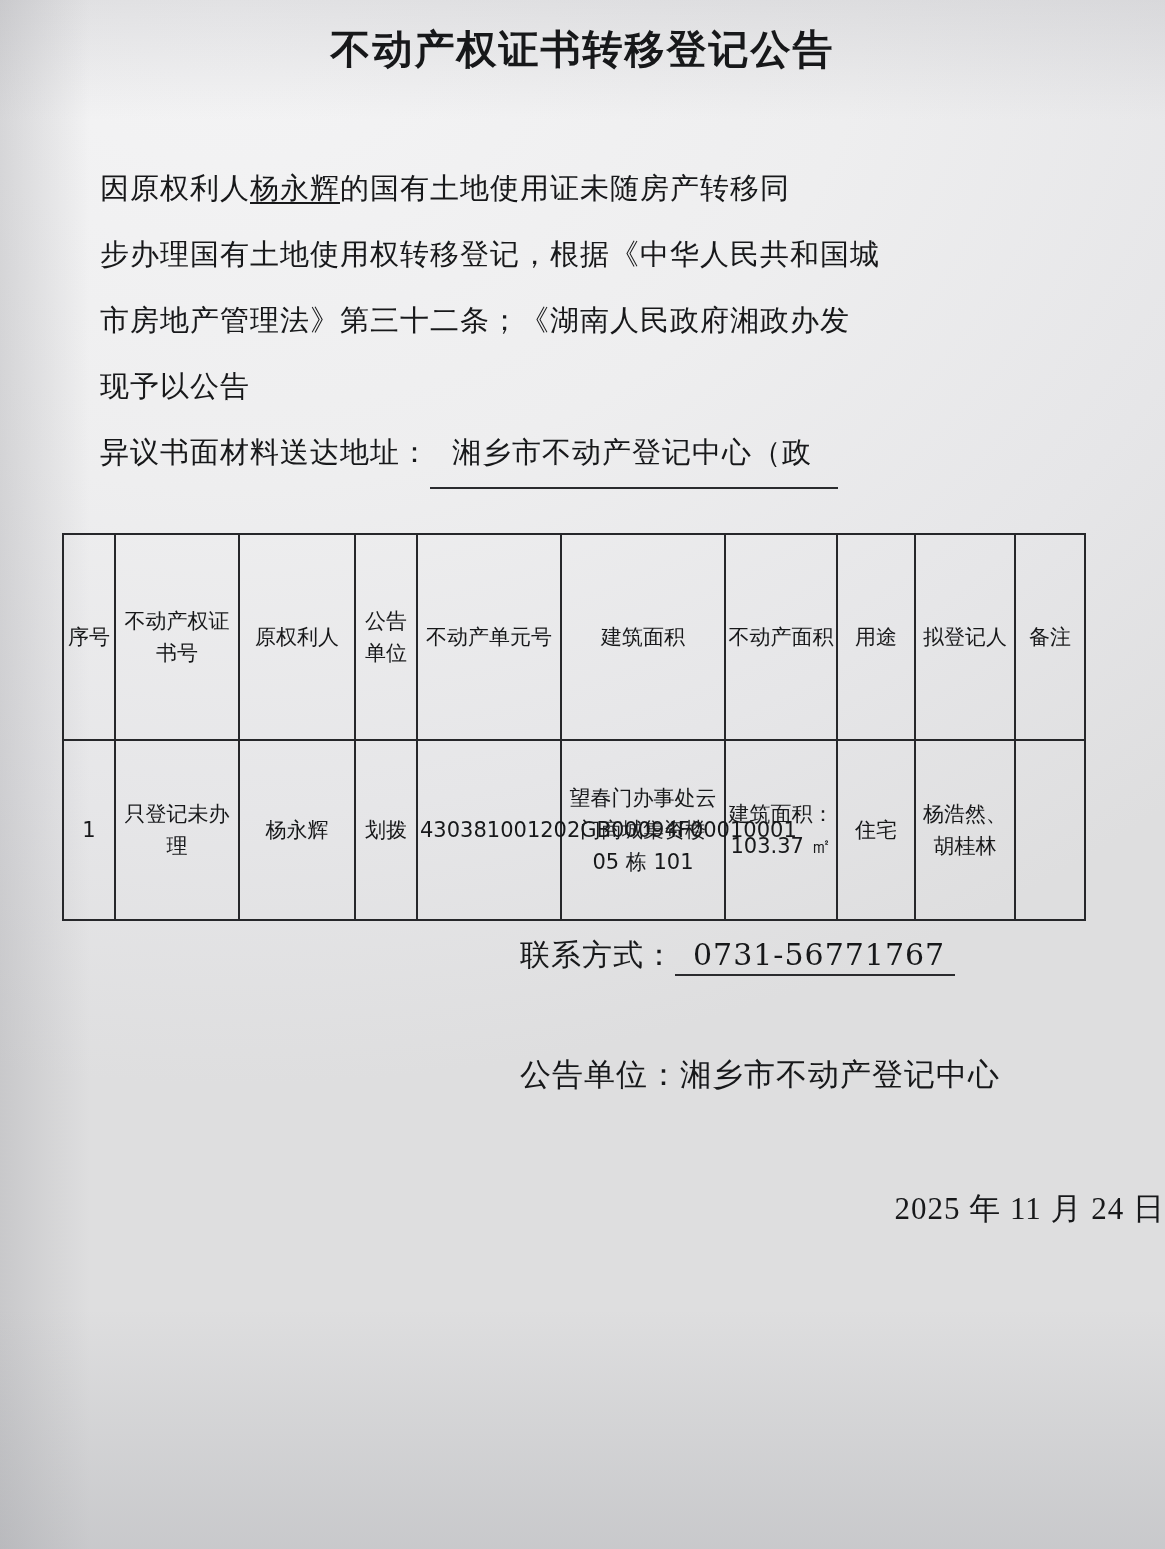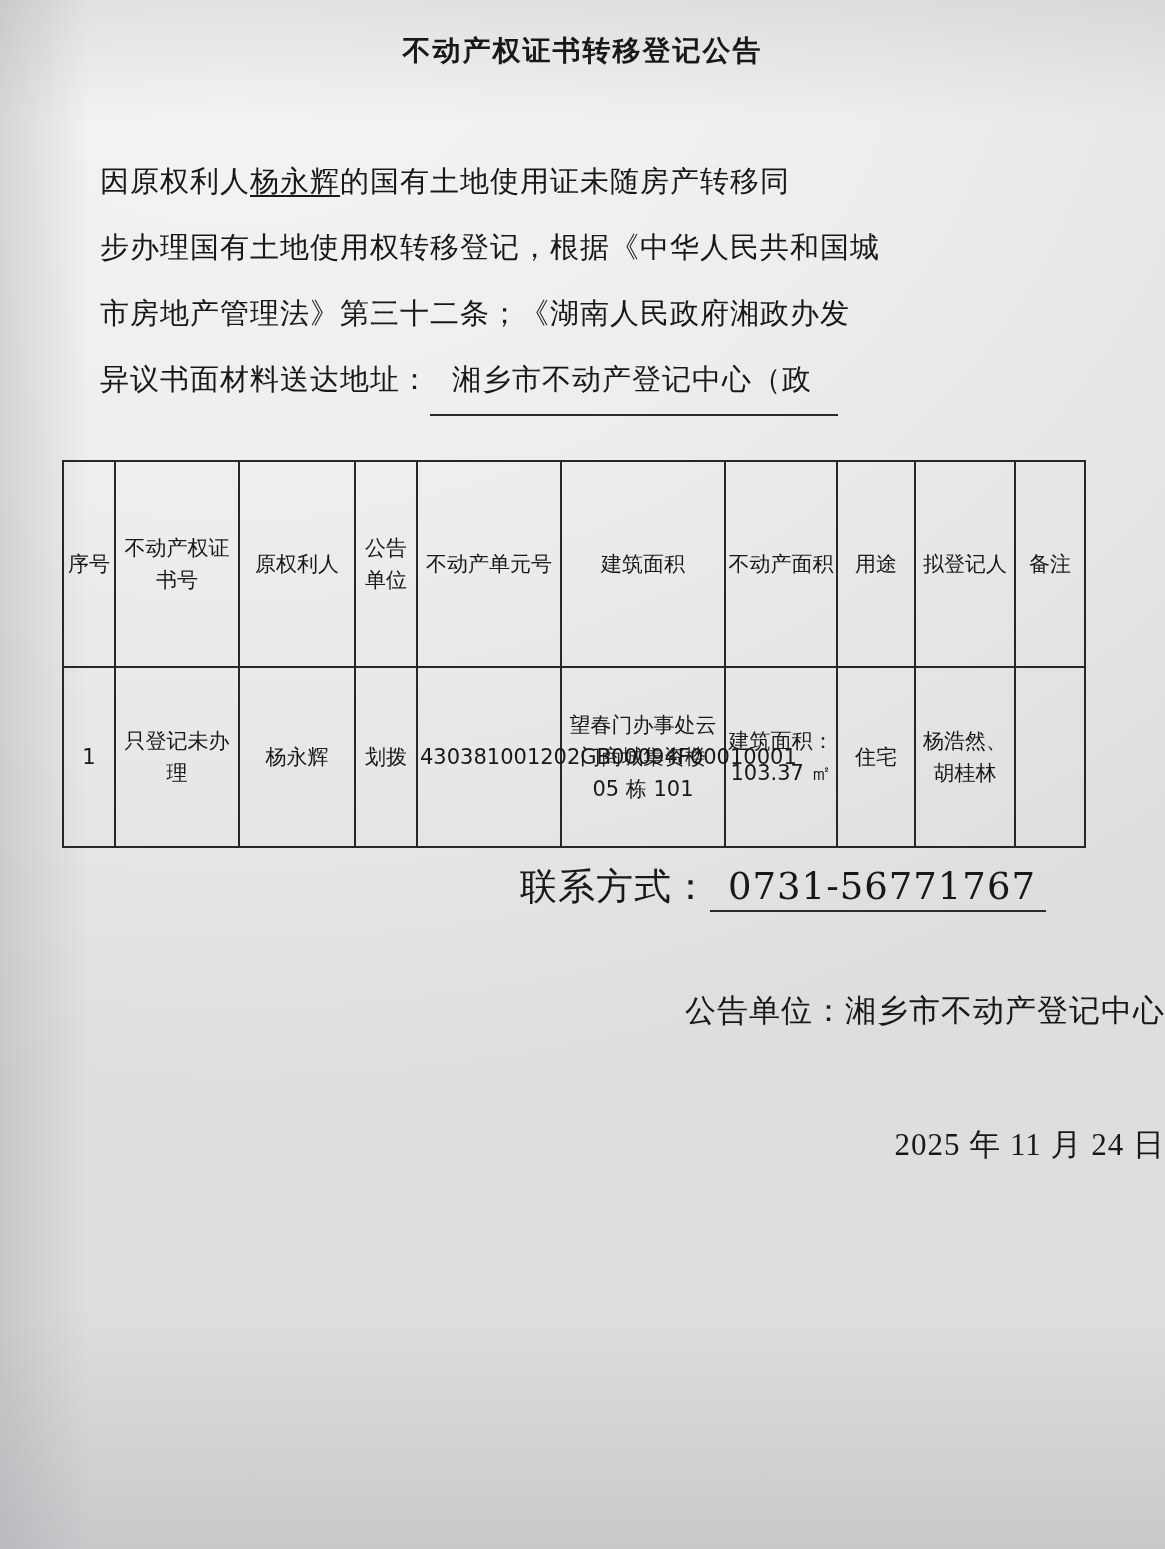--- a/index.html
+++ b/index.html
@@ -42,24 +42,24 @@
     pointer-events: none;
   }
   #content {
     position: relative;
     z-index: 3;
     padding: 0;
   }
 
   .title {
     text-align: center;
-    font-size: 28px;
+    font-size: 40px;
     font-weight: 700;
     letter-spacing: 2px;
-    margin-top: 32px;
+    margin-top: 22px;
     font-family: "DejaVu Sans", "Liberation Sans", sans-serif;
   }
 
   .body-text {
     margin: 78px 96px 0 100px;
     font-size: 29px;
     line-height: 66px;
     letter-spacing: 1px;
   }
   .body-text p {
@@ -118,35 +118,34 @@
   .col-newreg  { width: 100px; }
   .col-remark  { width: 70px; }
 
   .cell-small { font-size: 20px; line-height: 30px; }
   .cell-mono  { font-family: "DejaVu Sans", "Liberation Sans", sans-serif; letter-spacing: 0px; }
 
   
   .contact-line {
     margin: 14px 15px 0 0;
     padding-left: 520px;
-    font-size: 37px;
+    font-size: 30px;
     letter-spacing: 1px;
   }
   .contact-value {
     display: inline-block;
     border-bottom: 2px solid #2a2b2e;
     padding: 0 10px 2px 18px;
     font-family: "DejaVu Serif", serif;
   }
   .issuer-line {
     margin: 78px 0 0 0;
     padding-left: 520px;
     font-size: 31px;
     letter-spacing: 1px;
-    text-align: right;
   }
   .date-line {
     margin: 92px 0 0 0;
     padding-left: 762px;
     font-size: 31px;
     letter-spacing: 1px;
     text-align: right;
   }
 </style>
 </head>
@@ -160,20 +159,21 @@
 <div id="content">
 
   <div class="title">不动产权证书转移登记公告</div>
 
   <div class="body-text">
     <p class="para-indent">
       <span>因原权利人<span class="uline">杨永辉</span>的国有土地使用证未随房产转移同</span>
     </p>
     <p>步办理国有土地使用权转移登记，根据《中华人民共和国城</p>
     <p>市房地产管理法》第三十二条；《湖南人民政府湘政办发</p>
+    <p>现予以公告</p>
 
     <p class="addr-line">
       <span>异议书面材料送达地址：</span><span class="addr-value">湘乡市不动产登记中心（政</span>
     </p>
   </div>
 
   <table class="reg-table">
     <colgroup>
       <col class="col-no">
         <col class="col-cert">

